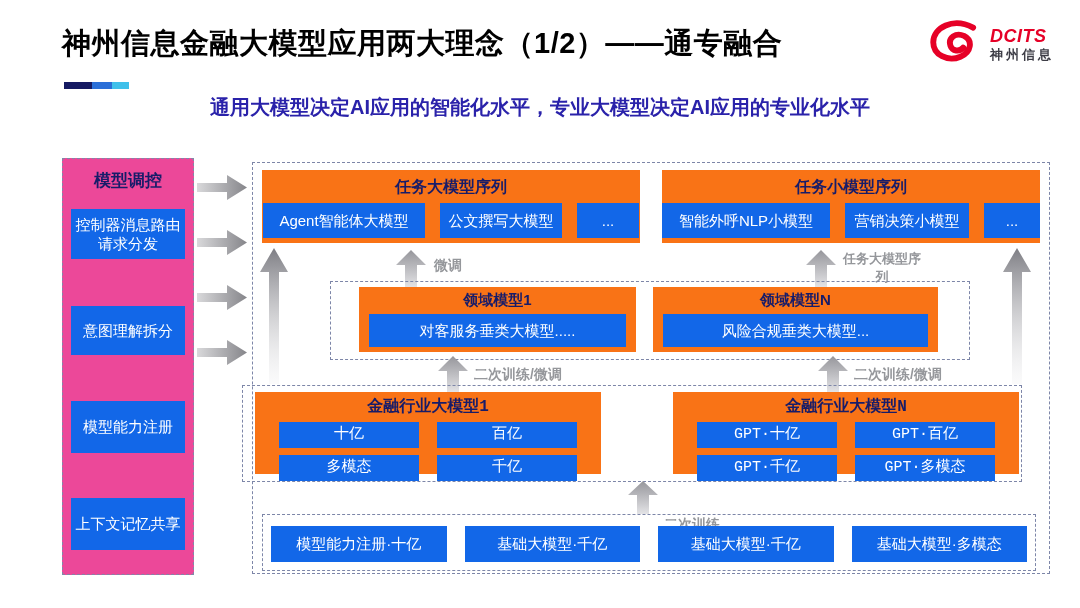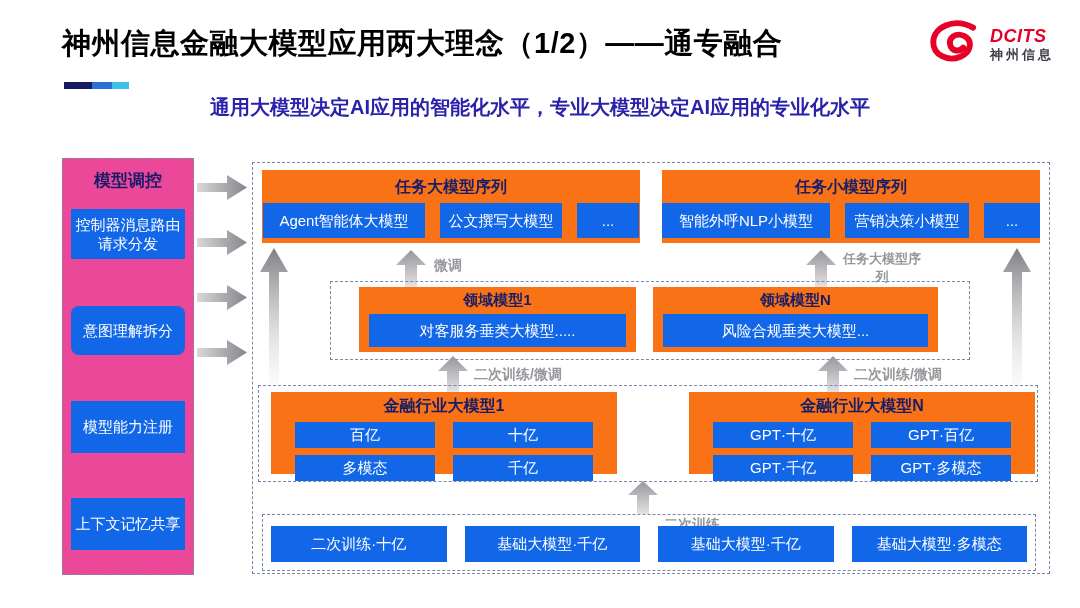--- a/index.html
+++ b/index.html
@@ -38,21 +38,21 @@
   .top-sect{height:73px;}
   .top-sect .sect-title{font-size:16px;padding-top:7px;}
   .top-row{position:absolute;left:0;right:0;top:33px;display:flex;justify-content:center;gap:15px;}
   .top-row .blue-box{height:35px;font-size:15px;}
 
   .domain-box{left:330px;top:281px;width:638px;height:77px;border:1px dashed #7d86a8;}
   .domain-sect{position:absolute;top:5px;height:65px;}
   .domain-sect .sect-title{font-size:15px;padding-top:4px;}
   .domain-sect .blue-box{margin:4px 10px 0 10px;height:33px;font-size:15px;}
 
-  .industry-box{left:258px;top:385px;width:778px;height:95px;border:1px dashed #7d86a8;}
+  .industry-box{left:242px;top:385px;width:778px;height:95px;border:1px dashed #7d86a8;font-family:Liberation Mono, monospace;}
   .ind-sect{position:absolute;top:6px;width:346px;height:82px;}
   .ind-sect .sect-title{font-size:16px;padding-top:4px;}
   .ind-grid{display:grid;grid-template-columns:1fr 1fr;column-gap:18px;row-gap:7px;
             padding:5px 24px 0 24px;}
   .ind-grid .blue-box{height:26px;font-size:15px;}
 
   .base-box{left:262px;top:514px;width:774px;height:57px;border:1px dashed #7d86a8;
             display:flex;gap:18px;padding:11px 8px 0 8px;box-sizing:border-box;}
   .base-box .blue-box{flex:1;height:36px;font-size:15px;}
 
@@ -98,21 +98,21 @@
       <span class="logo-brand">DCITS</span>
       <span class="logo-company">神州信息</span>
     </div>
   </div>
 
   <div class="abs subtitle">通用大模型决定AI应用的智能化水平，专业大模型决定AI应用的专业化水平</div>
 
   <div class="abs sidebar">
     <div class="sidebar-title">模型调控</div>
     <div class="blue-box sb-item" style="top:50px;height:50px;">控制器消息路由请求分发</div>
-    <div class="blue-box sb-item" style="top:147px;height:49px;border-radius:8px;">意图理解拆分</div>
+    <div class="blue-box sb-item" style="top:147px;height:49px;">意图理解拆分</div>
     <div class="blue-box sb-item" style="top:242px;height:52px;">模型能力注册</div>
     <div class="blue-box sb-item" style="top:339px;height:52px;">上下文记忆共享</div>
   </div>
 
   <svg class="abs" style="left:197px;top:174px;" width="50" height="27">
       <polygon points="0,9 30,9 30,1 50,13.5 30,26 30,18 0,18" fill="url(#gradR)"></polygon>
     </svg>
   <svg class="abs" style="left:197px;top:229px;" width="50" height="27">
       <polygon points="0,9 30,9 30,1 50,13.5 30,26 30,18 0,18" fill="url(#gradR)"></polygon>
     </svg>
@@ -177,22 +177,22 @@
   <div class="abs arrow-label" style="left:474px;top:366px;">二次训练/微调</div>
   <svg class="abs" style="left:818px;top:356px;" width="30" height="36">
       <polygon points="15,0 30,15 21,15 21,36 9,36 9,15 0,15" fill="url(#gradUp)"></polygon>
     </svg>
   <div class="abs arrow-label" style="left:854px;top:366px;">二次训练/微调</div>
 
   <div class="abs industry-box">
     <div class="section ind-sect" style="left:12px;">
       <div class="sect-title">金融行业大模型1</div>
       <div class="ind-grid">
+        <div class="blue-box">十亿</div>
         <div class="blue-box">百亿</div>
-        <div class="blue-box">十亿</div>
         <div class="blue-box">多模态</div>
         <div class="blue-box">千亿</div>
       </div>
     </div>
     <div class="section ind-sect" style="left:430px;">
       <div class="sect-title">金融行业大模型N</div>
       <div class="ind-grid">
         <div class="blue-box">GPT·十亿</div>
         <div class="blue-box">GPT·百亿</div>
         <div class="blue-box">GPT·千亿</div>
@@ -200,19 +200,19 @@
       </div>
     </div>
   </div>
 
   <svg class="abs" style="left:628px;top:481px;" width="30" height="33">
       <polygon points="15,0 30,14 21,14 21,33 9,33 9,14 0,14" fill="url(#gradUp)"></polygon>
     </svg>
   <div class="abs arrow-label" style="left:664px;top:516px;">二次训练</div>
 
   <div class="abs base-box">
-    <div class="blue-box">二次训练·十亿</div>
+    <div class="blue-box">模型能力注册·十亿</div>
     <div class="blue-box">基础大模型·千亿</div>
     <div class="blue-box">基础大模型·千亿</div>
     <div class="blue-box">基础大模型·多模态</div>
   </div>
 
 </div>
 
 </body></html>

